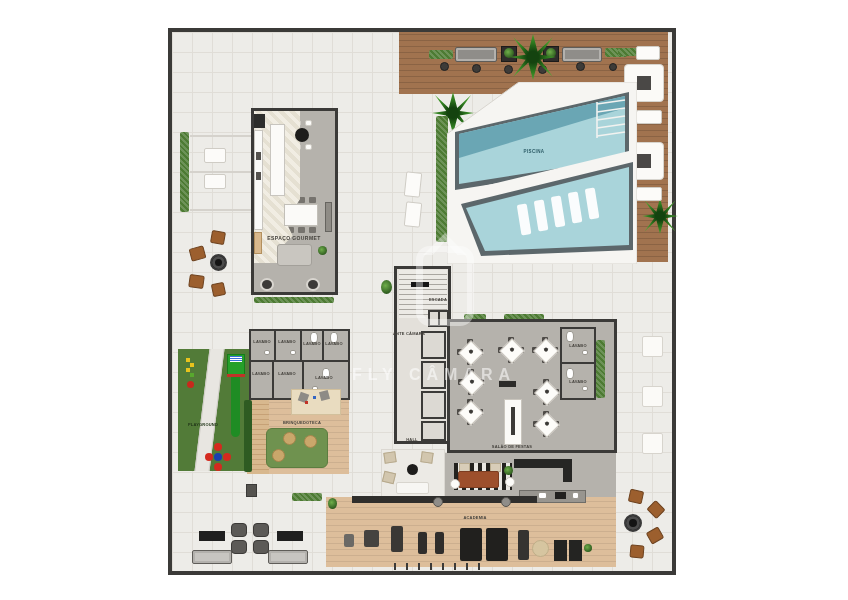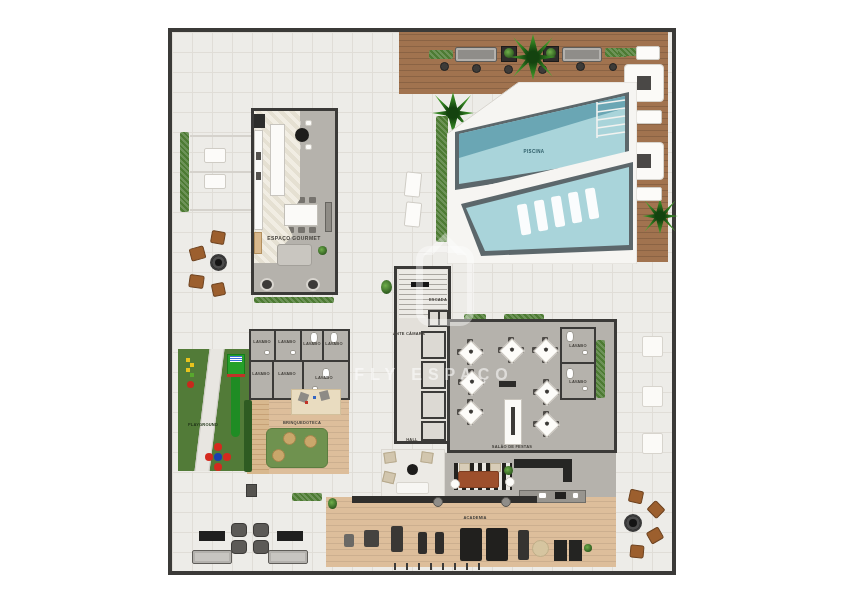--- a/index.html
+++ b/index.html
@@ -357,15 +357,15 @@
   <div class="a wseat" style="left:457px;top:458px;width:14px;height:13px;transform:rotate(12deg)"></div>
   <div class="a wseat" style="left:477px;top:471px;width:14px;height:13px;transform:rotate(45deg)"></div>
   <div class="a firepit" style="left:452px;top:482px;width:18px;height:18px"></div>
   <div class="a wseat" style="left:476px;top:497px;width:14px;height:13px;transform:rotate(-30deg)"></div>
   <div class="a wseat" style="left:458px;top:513px;width:14px;height:13px;transform:rotate(5deg)"></div>
 
   <div class="a wm" style="left:244px;top:214px;width:58px;height:80px;border:7px solid rgba(255,255,255,.4);border-radius:14px">
     <div class="a" style="left:0;top:-20px;width:44px;height:22px;background:rgba(255,255,255,.4);
                 clip-path:polygon(50% 0,100% 100%,78% 100%,50% 38%,22% 100%,0 100%)"></div>
   </div>
-  <div class="a wm" style="left:262px;top:334px;transform:translateX(-50%);font-size:16px;font-weight:bold;letter-spacing:6px;white-space:nowrap">FLY ESPAÇO</div>
+  <div class="a wm" style="left:262px;top:334px;transform:translateX(-50%);font-size:16px;font-weight:bold;letter-spacing:6px;white-space:nowrap">FLY CÂMARA</div>
  </div>
 </div>
 
 </body></html>

